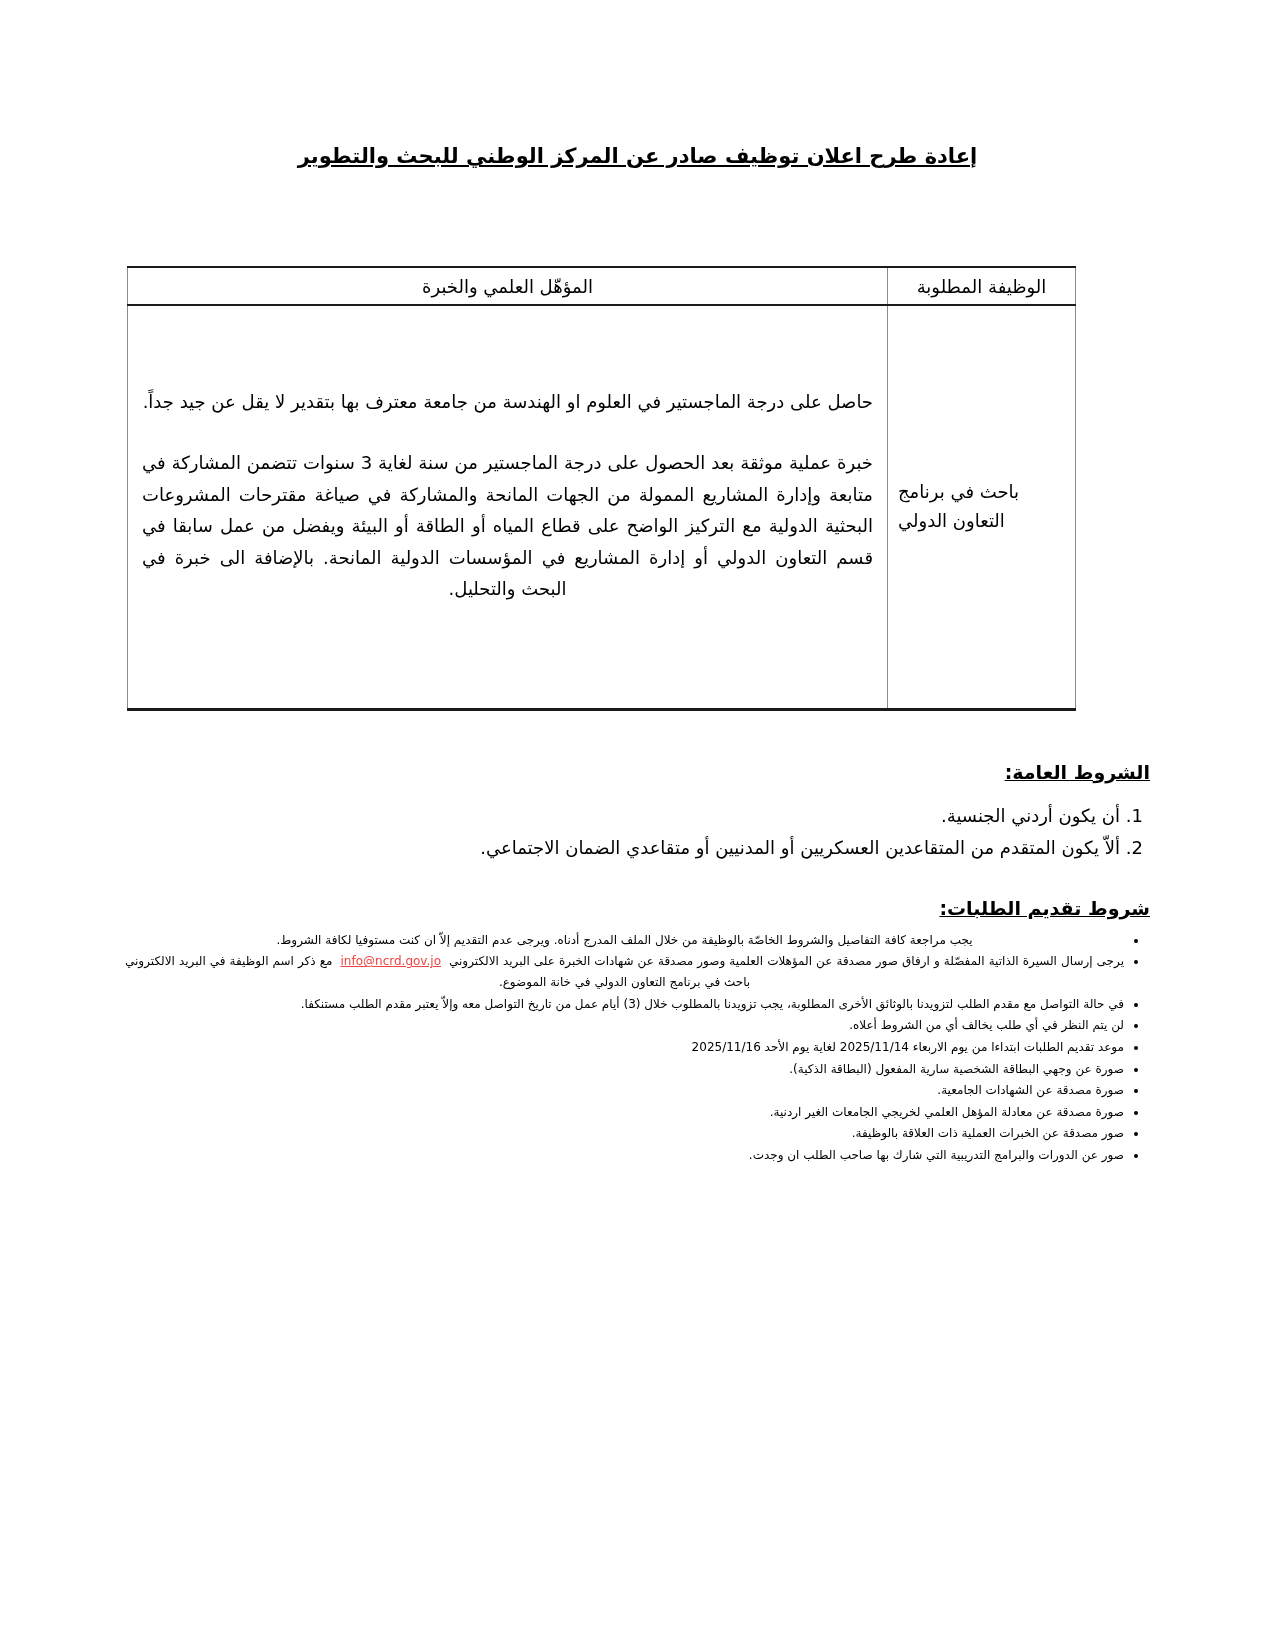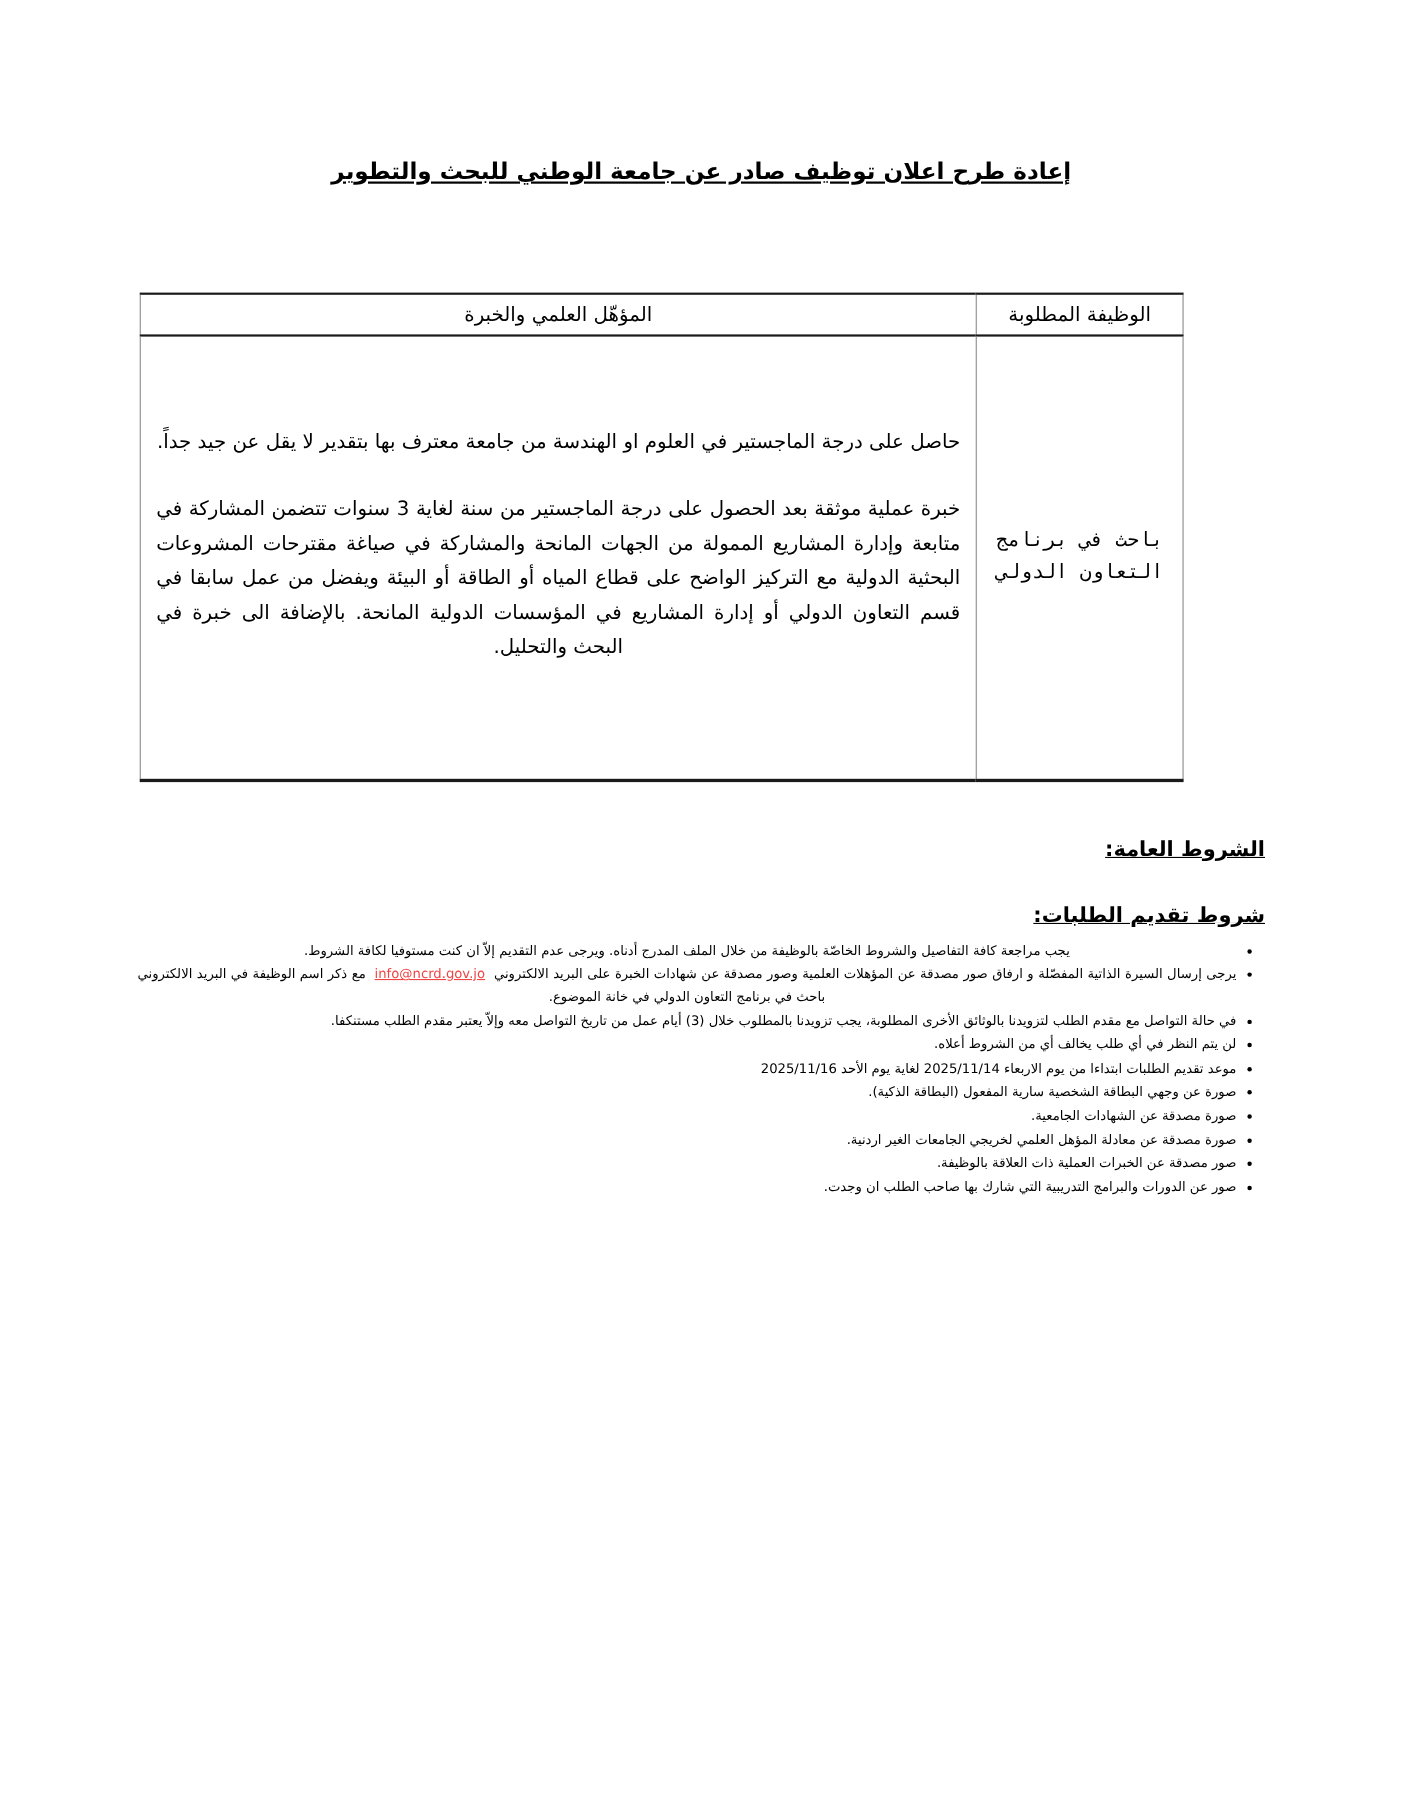--- a/index.html
+++ b/index.html
@@ -56,24 +56,23 @@
     height: 38px;
     padding: 4px 6px;
     margin-top: 28px;
   }
   table.job-table tbody td {
     border-bottom: 3px solid #1a1a1a;
   }
   .col-position { width: 188px; }
   .col-qual { width: 760px; }
   td.cell-position {
-    text-align: center;
+    text-align: left;
     line-height: 1.6;
     padding: 1px 10px;
-    font-family: Liberation Mono, monospace;
   }
   td.cell-qual {
     padding: 10px 14px 34px 14px;
     height: 404px;
     vertical-align: top;
   }
   td.cell-qual p {
     text-align: justify;
     line-height: 1.75;
   }
@@ -114,21 +113,21 @@
     margin: 0 8px;
     direction: ltr;
     unicode-bidi: embed;
   }
 </style>
 </head>
 <body>
 
 <div class="page">
 
-  <h1 class="doc-title">إعادة طرح اعلان توظيف صادر عن جامعة الوطني للبحث والتطوير</h1>
+  <h1 class="doc-title">إعادة طرح اعلان توظيف صادر عن المركز الوطني للبحث والتطوير</h1>
 
 
   <table class="job-table">
     <colgroup>
       <col class="col-position">
       <col class="col-qual">
     </colgroup>
     <thead>
       <tr>
         <th>الوظيفة المطلوبة</th>
@@ -141,20 +140,24 @@
         <td class="cell-qual">
           <p class="q1">حاصل على درجة الماجستير في العلوم او الهندسة من جامعة معترف بها بتقدير لا يقل عن جيد جداً.</p>
           <p class="q2">خبرة عملية موثقة بعد الحصول على درجة الماجستير من سنة لغاية 3 سنوات تتضمن المشاركة في متابعة وإدارة المشاريع الممولة من الجهات المانحة والمشاركة في صياغة مقترحات المشروعات البحثية الدولية مع التركيز الواضح على قطاع المياه أو الطاقة أو البيئة ويفضل من عمل سابقا في قسم التعاون الدولي أو إدارة المشاريع في المؤسسات الدولية المانحة.  بالإضافة الى خبرة في البحث والتحليل.</p>
         </td>
       </tr>
     </tbody>
   </table>
 
   <section>
     <h2 class="section-heading hd-general">الشروط العامة:</h2>
+    <ol class="num-list">
+      <li>أن يكون أردني الجنسية.</li>
+      <li>ألاّ يكون المتقدم من المتقاعدين العسكريين أو المدنيين أو متقاعدي الضمان الاجتماعي.</li>
+    </ol>
   </section>
 
   <section>
     <h2 class="section-heading hd-apply">شروط تقديم الطلبات:</h2>
     <ul class="bullet-list">
       <li class="last-center">يجب مراجعة كافة التفاصيل والشروط الخاصّة بالوظيفة من خلال الملف المدرج أدناه. ويرجى عدم التقديم إلاّ ان كنت مستوفيا لكافة الشروط.</li>
       <li class="last-center"><span>يرجى إرسال السيرة الذاتية المفصّلة و ارفاق صور مصدقة عن المؤهلات العلمية وصور مصدقة عن شهادات الخبرة على البريد الالكتروني</span><a class="email" href="#">info@ncrd.gov.jo</a><span>مع ذكر اسم الوظيفة في البريد الالكتروني باحث في برنامج التعاون الدولي في خانة الموضوع.</span></li>
       <li>في حالة التواصل مع مقدم الطلب لتزويدنا بالوثائق الأخرى المطلوبة، يجب تزويدنا بالمطلوب خلال (3) أيام عمل من تاريخ التواصل معه وإلاّ يعتبر مقدم الطلب مستنكفا.</li>
       <li>لن يتم النظر في أي طلب يخالف أي من الشروط أعلاه.</li>
       <li>موعد تقديم الطلبات ابتداءا من يوم الاربعاء 2025/11/14 لغاية يوم الأحد 2025/11/16</li>

